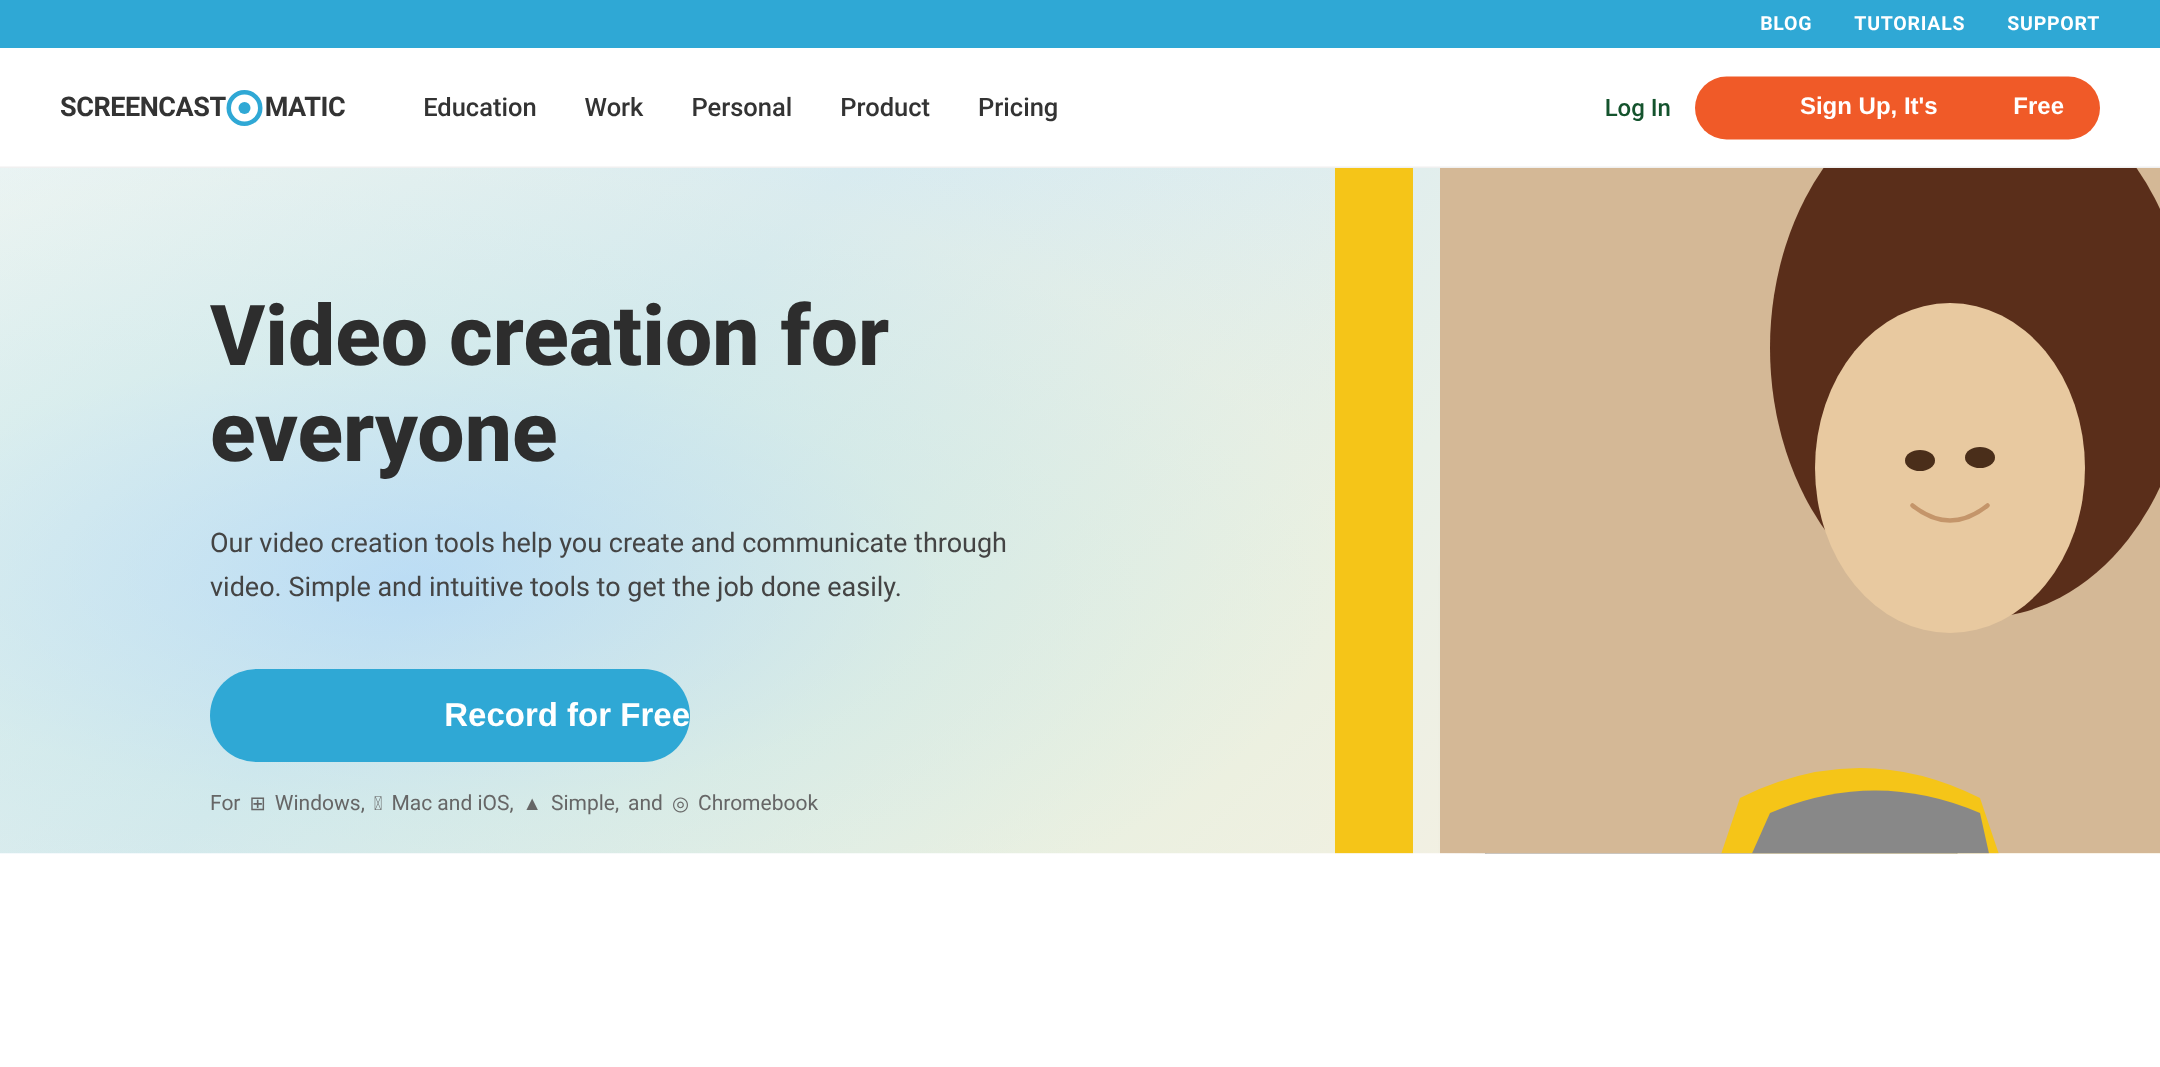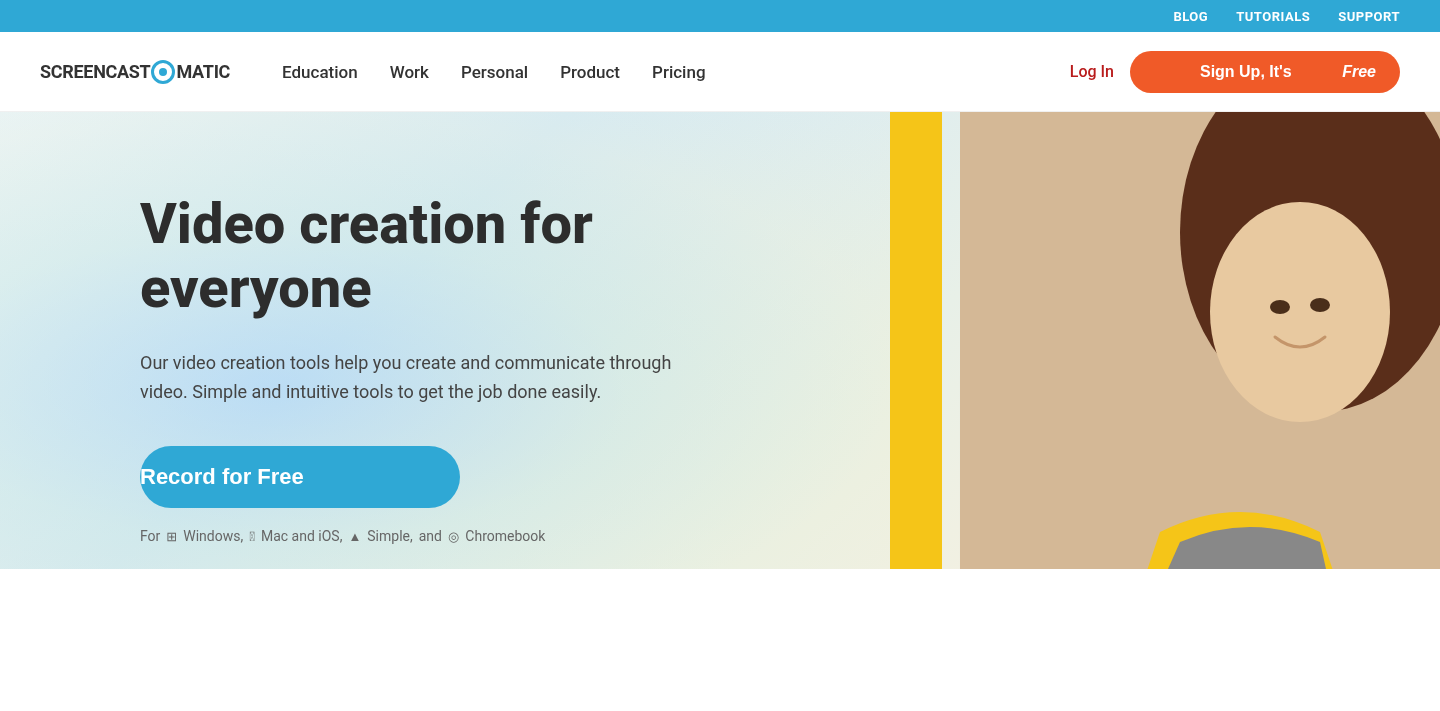--- a/index.html
+++ b/index.html
@@ -73,21 +73,21 @@
       padding: 8px 12px;
       font-weight: 500;
     }
     .nav-right {
       display: flex;
       align-items: center;
       gap: 16px;
     }
     .login-btn {
       font-size: 16px;
-      color: #b91c1c;
+      color: #14532d;
       text-decoration: none;
       font-weight: 500;
     }
     .signup-btn {
       background: #f05a28;
       color: white;
       border: none;
       border-radius: 30px;
       padding: 12px 24px;
       font-size: 16px;
@@ -150,21 +150,21 @@
       background: #2fa8d5;
       color: white;
       border: none;
       border-radius: 40px;
       padding: 18px 0;
       font-size: 22px;
       font-weight: 700;
       cursor: pointer;
       width: 320px;
       display: block;
-      text-align: left;
+      text-align: right;
     }
     .platform-text {
       margin-top: 20px;
       font-size: 14px;
       color: #666;
       display: flex;
       align-items: center;
       gap: 6px;
       flex-wrap: wrap;
     }
@@ -316,21 +316,21 @@
   <div class="nav-links">
     <a class="nav-link">Education</a>
     <a class="nav-link">Work</a>
     <a class="nav-link">Personal</a>
     <a class="nav-link">Product</a>
     <a class="nav-link">Pricing</a>
   </div>
   <div class="nav-right">
     <a class="login-btn">Log In</a>
     <button class="signup-btn">
-      <span>Sign Up, It's </span><span style="font-style: italic; text-align: right;">Free</span>
+      <span>Sign Up, It's </span><span style=" text-align: right;">Free</span>
     </button>
   </div>
 </nav>
 
 <section class="hero">
   <div class="hero-bg"></div>
   <div class="yellow-stripe"></div>
 
   <div class="hero-content">
     <h1 class="hero-title">Video creation for everyone</h1>

